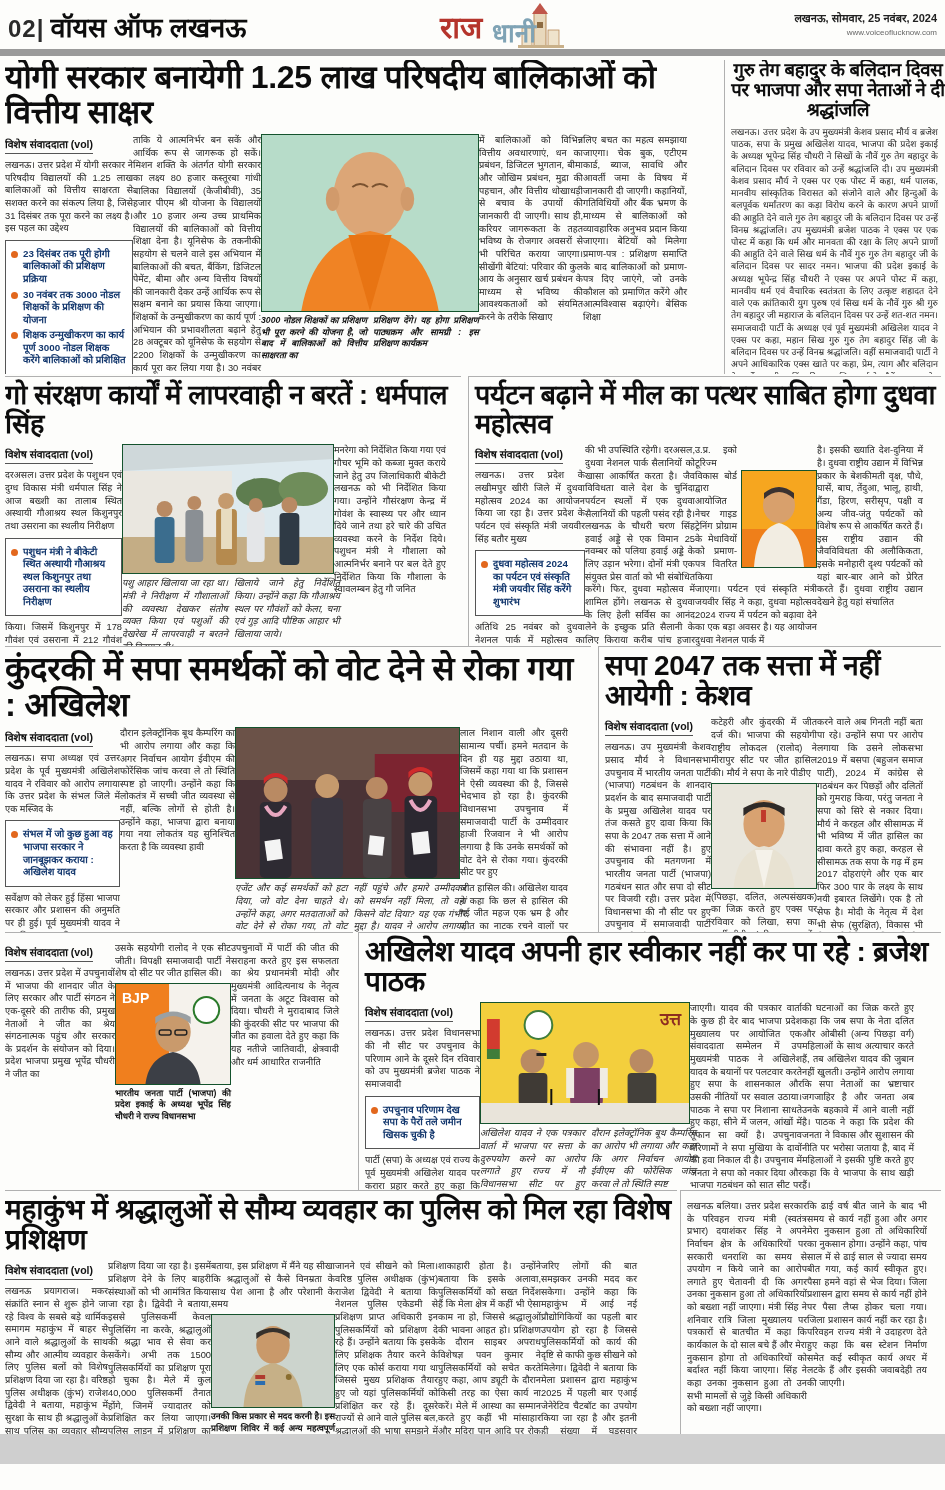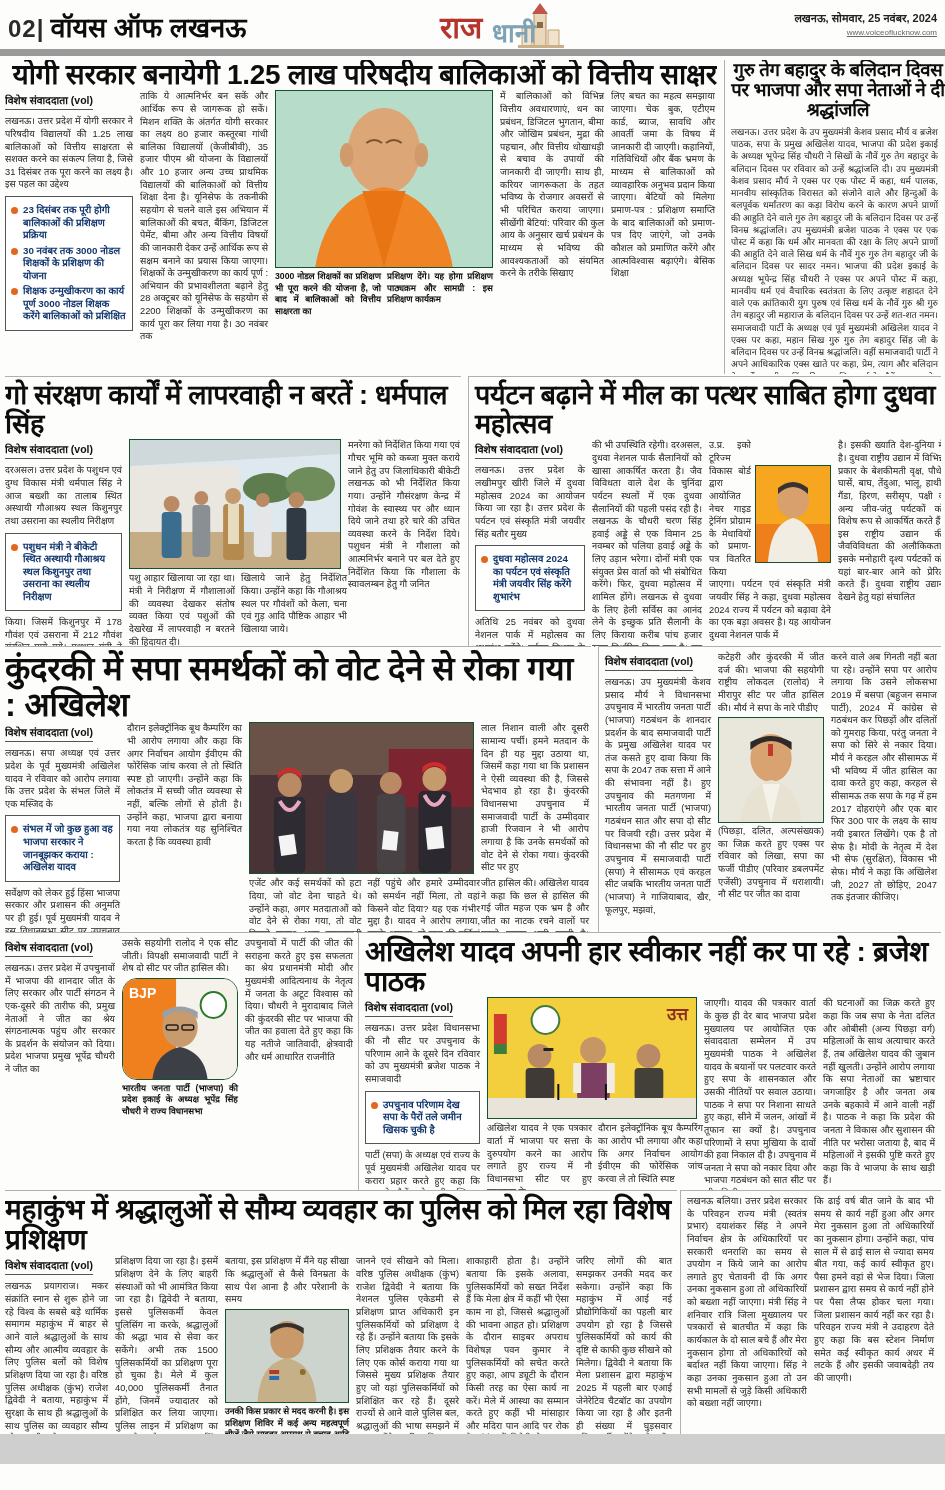--- a/index.html
+++ b/index.html
@@ -8,38 +8,38 @@
   .header{position:absolute;left:0;top:0;width:945px;height:48px;}
   .mastleft{position:absolute;left:8px;top:8px;display:flex;align-items:baseline;gap:6px;}
   .pgnum{font-size:24px;font-weight:bold;color:#2b2b2b;letter-spacing:1px;}
   .mast{font-size:27px;font-weight:bold;color:#0c0c0c;}
   .logo{position:absolute;left:440px;top:2px;width:180px;height:48px;}
   .logo svg{position:absolute;left:70px;top:0;}
   .logo1{position:absolute;left:0;top:4px;font-size:30px;font-weight:bold;color:#b5342c;}
   .logo2{position:absolute;left:52px;top:12px;font-size:26px;font-weight:bold;color:#7fa3b5;}
   .dateline{position:absolute;right:8px;top:10px;text-align:right;}
   .dateline .dl{font-size:11px;font-weight:bold;color:#222;}
-  .dateline .web{font-size:8px;color:#666;margin-top:3px;text-decoration:underline;}
+  .dateline .web{font-size:8px;color:#666;margin-top:3px;}
   .graybar{position:absolute;left:0;top:49px;width:945px;height:7px;background:#9a9a9a;}
   .story{position:absolute;overflow:hidden;}
   .rt{border-top:1px solid #b0b0b0;padding-top:4px;}
   .rl{border-left:1px solid #b0b0b0;padding-left:6px;}
   .hl{font-weight:bold;color:#0d0d0d;line-height:1.08;letter-spacing:-0.3px;}
-  .cols{display:flex;gap:7px;}
+  .cols{display:flex;gap:0;margin-top:5px;}
   .col{flex:0 0 auto;text-align:justify;font-size:9.3px;line-height:1.36;color:#262626;}
   .byline{font-weight:bold;font-size:10.5px;color:#111;border-bottom:1.5px solid #555;
           padding-bottom:2px;margin-bottom:5px;display:inline-block;}
   .box{border:1px solid #555;padding:4px 5px;margin:5px 0;background:#fff;}
   .bi{display:flex;gap:5px;font-weight:bold;color:#14386e;font-size:9.8px;line-height:1.28;margin:3px 0;}
   .dot{width:7px;height:7px;border-radius:50%;background:#e2671d;flex:0 0 7px;margin-top:3px;}
   .photo{border:1px solid #14532d;position:relative;background:#ddd;overflow:hidden;}
   .photo svg{display:block;width:100%;height:100%;}
   .cap{font-size:8.7px;font-weight:bold;line-height:1.32;text-align:justify;margin-top:3px;color:#111;}
   .caprow{display:flex;gap:6px;}
-  .caprow>div{width:50%;}
+  .caprow>div{width:50%;font-style:italic;}
   .ptxt{position:absolute;font-weight:bold;}
   .footerbar{position:absolute;left:0;top:1434px;width:945px;height:30px;background:#cfcfcf;}
   .para{margin-bottom:3px;}
 </style>
 </head>
 <body>
 
 <div class="header">
   <div class="mastleft">
     <span class="pgnum">02|</span>
@@ -58,21 +58,21 @@
     <span class="logo2">धानी</span>
   </div>
   <div class="dateline">
     <div class="dl">लखनऊ, सोमवार, 25 नवंबर, 2024</div>
     <div class="web">www.voiceoflucknow.com</div>
   </div>
 </div>
 <div class="graybar"></div>
 
 <div class="story" id="s1" style="left:5px;top:60px;width:712px;height:314px;">
-  <div class="hl" style="font-size:28px;text-align:right;">योगी सरकार बनायेगी 1.25 लाख परिषदीय बालिकाओं को वित्तीय साक्षर</div>
+  <div class="hl" style="font-size:32px;">योगी सरकार बनायेगी 1.25 लाख परिषदीय बालिकाओं को वित्तीय साक्षर</div>
   <div class="cols">
     <div style="width:128px;">
       <span class="byline">विशेष संवाददाता (vol)</span>
       <div class="col para" style="width:128px;">लखनऊ। उत्तर प्रदेश में योगी सरकार ने परिषदीय विद्यालयों की 1.25 लाख बालिकाओं को वित्तीय साक्षरता से सशक्त करने का संकल्प लिया है, जिसे 31 दिसंबर तक पूरा करने का लक्ष्य है। इस पहल का उद्देश्य</div>
       <div class="box">
         <div class="bi">
             <span class="dot"></span>
             <span>23 दिसंबर तक पूरी होगी बालिकाओं की प्रशिक्षण प्रक्रिया</span>
           </div>
         <div class="bi">
@@ -252,20 +252,21 @@
       </div>
     </div>
     <div style="width:108px;">
       <div class="col para" style="width:108px;">लाल निशान वाली और दूसरी सामान्य पर्ची। हमने मतदान के दिन ही यह मुद्दा उठाया था, जिसमें कहा गया था कि प्रशासन ने ऐसी व्यवस्था की है, जिससे भेदभाव हो रहा है। कुंदरकी विधानसभा उपचुनाव में समाजवादी पार्टी के उम्मीदवार हाजी रिजवान ने भी आरोप लगाया है कि उनके समर्थकों को वोट देने से रोका गया। कुंदरकी सीट पर हुए</div>
       <div class="col" style="width:108px;">जीत हासिल की। अखिलेश यादव ने कहा कि छल से हासिल की गई जीत महज एक भ्रम है और जीत का नाटक रचने वालों पर सबसे ज्यादा भारी पड़ती है। उन्होंने कहा, यह पूरा नाटक भाजपा द्वारा रचा गया है। ऐसी जीत नैतिक रूप से विजेताओं को कमजोर करती है और उनकी अंतरात्मा को मार देती है।</div>
     </div>
   </div>
 </div>
 
 <div class="story rt rl" id="s6" style="left:598px;top:646px;width:336px;height:282px;">
+  <div class="hl" style="font-size:28px;">सपा 2047 तक सत्ता में नहीं आयेगी : केशव</div>
   <div class="cols">
     <div style="width:106px;">
       <span class="byline">विशेष संवाददाता (vol)</span>
       <div class="col" style="width:106px;">लखनऊ। उप मुख्यमंत्री केशव प्रसाद मौर्य ने विधानसभा उपचुनाव में भारतीय जनता पार्टी (भाजपा) गठबंधन के शानदार प्रदर्शन के बाद समाजवादी पार्टी के प्रमुख अखिलेश यादव पर तंज कसते हुए दावा किया कि सपा के 2047 तक सत्ता में आने की संभावना नहीं है। हुए उपचुनाव की मतगणना में भारतीय जनता पार्टी (भाजपा) गठबंधन सात और सपा दो सीट पर विजयी रही। उत्तर प्रदेश में विधानसभा की नौ सीट पर हुए उपचुनाव में समाजवादी पार्टी (सपा) ने सीसामऊ एवं करहल सीट जबकि भारतीय जनता पार्टी (भाजपा) ने गाजियाबाद, खैर, फूलपुर, मझवां,</div>
     </div>
     <div style="width:106px;">
       <div class="col para" style="width:106px;">कटेहरी और कुंदरकी में जीत दर्ज की। भाजपा की सहयोगी राष्ट्रीय लोकदल (रालोद) ने मीरापुर सीट पर जीत हासिल की। मौर्य ने सपा के नारे पीडीए</div>
       <div class="photo" style="height:104px;margin:2px 0;">
         <svg viewBox="0 0 106 104" preserveAspectRatio="none">
           <rect width="106" height="104" fill="#e9e6dc"></rect>
@@ -283,21 +284,21 @@
 </div>
 
 <div class="story rt" id="s7" style="left:5px;top:932px;width:348px;height:254px;">
   <div class="cols">
     <div style="width:110px;">
       <span class="byline">विशेष संवाददाता (vol)</span>
       <div class="col" style="width:110px;">लखनऊ। उत्तर प्रदेश में उपचुनावों में भाजपा की शानदार जीत के लिए सरकार और पार्टी संगठन ने एक-दूसरे की तारीफ की, प्रमुख नेताओं ने जीत का श्रेय संगठनात्मक पहुंच और सरकार के प्रदर्शन के संयोजन को दिया। प्रदेश भाजपा प्रमुख भूपेंद्र चौधरी ने जीत का</div>
     </div>
     <div style="width:116px;">
       <div class="col para" style="width:116px;">उसके सहयोगी रालोद ने एक सीट जीती। विपक्षी समाजवादी पार्टी ने शेष दो सीट पर जीत हासिल की।</div>
-      <div class="photo" style="height:100px;margin:2px 0;border-radius:15px;">
+      <div class="photo" style="height:100px;margin:2px 0;">
         <svg viewBox="0 0 116 100" preserveAspectRatio="none">
           <rect width="116" height="100" fill="#f5f2ec"></rect>
           <rect width="54" height="100" fill="#f07f1e"></rect>
           <circle cx="92" cy="26" r="13" fill="#ffffff" stroke="#2a7a2a" stroke-width="2"></circle>
           <ellipse cx="58" cy="48" rx="18" ry="20" fill="#c99a6c"></ellipse>
           <path d="M40 40 Q58 24 76 40 L76 33 Q58 22 40 33 Z" fill="#9aa0a3"></path>
           <rect x="44" y="46" width="12" height="5" rx="2" fill="none" stroke="#222" stroke-width="1.5"></rect>
           <rect x="60" y="46" width="12" height="5" rx="2" fill="none" stroke="#222" stroke-width="1.5"></rect>
           <path d="M58 68 C40 72 32 84 30 100 L86 100 C84 84 76 72 58 68 Z" fill="#3c3f46"></path>
         </svg>

